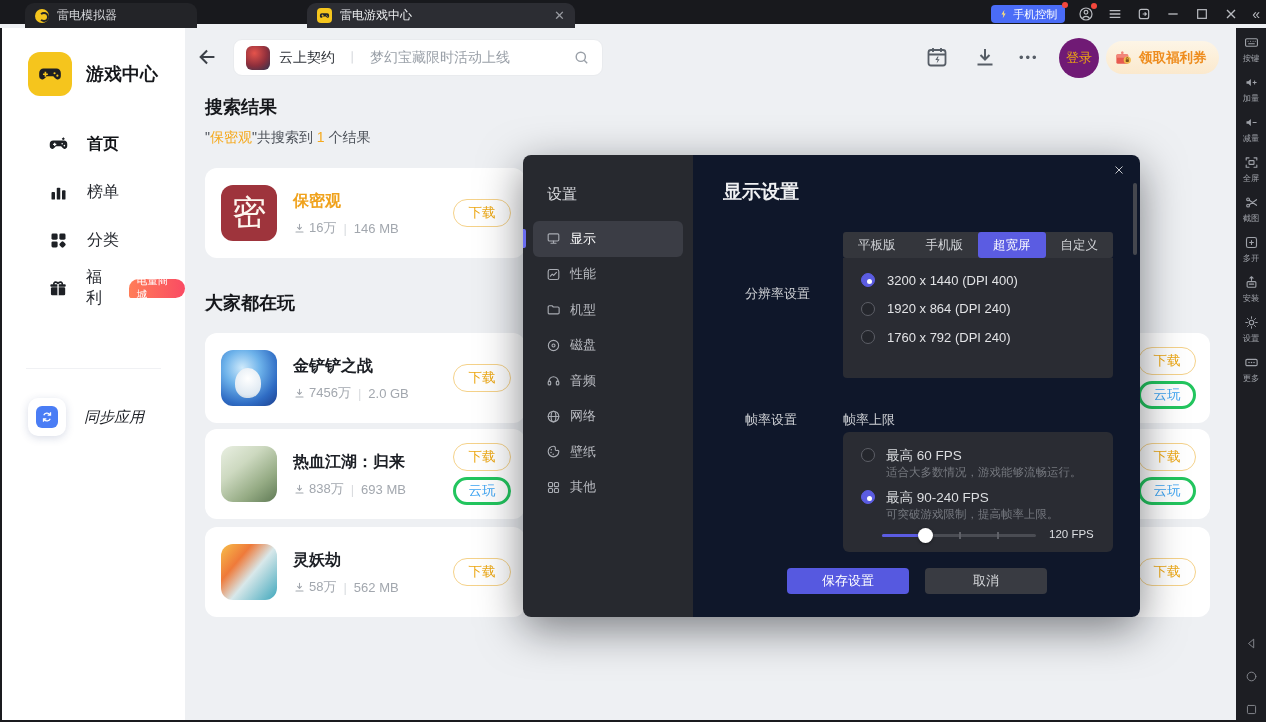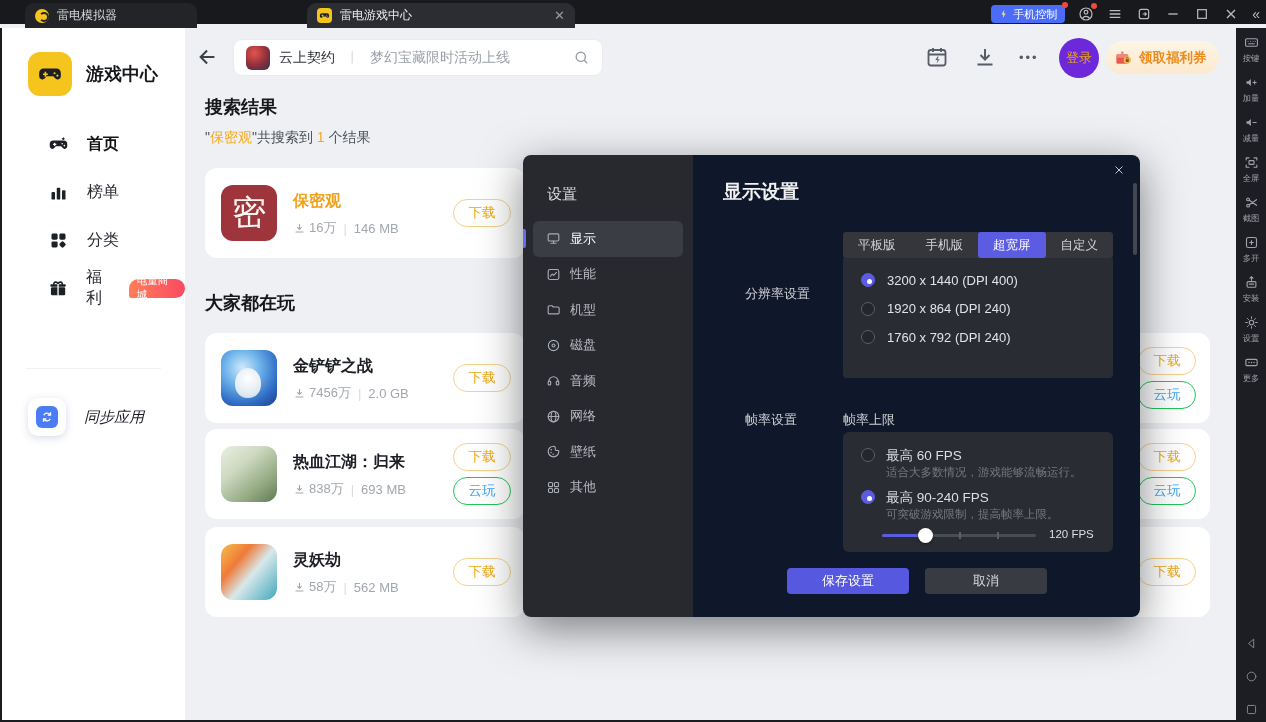--- a/index.html
+++ b/index.html
@@ -63,42 +63,42 @@
   
   .back { position:absolute; left:197px; top:46px; width:22px; height:22px; color:#3c4148; z-index:4; }
   .searchbar { position:absolute; left:233px; top:39px; width:370px; height:37px; background:#fff; border:1px solid #e9ebee; border-radius:9px; display:flex; align-items:center; padding:0 12px; gap:9px; z-index:4; }
   .sb-gameic { width:24px; height:24px; border-radius:6px; background:radial-gradient(circle at 35% 30%, #e5534b, #8e2f3c 55%, #2c3450); flex:none; }
   .sb-game { font-size:14px; color:#2e3publ238; color:#2e3238; }
   .sb-div { font-size:13px; color:#d4d7dc; margin:0 2px; }
   .sb-promo { font-size:14px; color:#9aa0a8; }
   .sb-search { margin-left:auto; width:17px; height:17px; color:#9aa0a8; }
   .hdr-ic { position:absolute; top:45px; width:24px; height:24px; color:#565d66; z-index:4; }
   .hdr-dots { position:absolute; top:50px; color:#565d66; font-size:13px; letter-spacing:2px; z-index:4; }
-  .login { position:absolute; left:1059px; top:38px; width:40px; height:40px; border-radius:50%; background:#6d28d9; display:flex; align-items:center; justify-content:center; font-size:13px; color:var(--accent-orange,#eda712); z-index:4; }
+  .login { position:absolute; left:1059px; top:38px; width:40px; height:40px; border-radius:50%; background:#701a75; display:flex; align-items:center; justify-content:center; font-size:13px; color:var(--accent-orange,#eda712); z-index:4; }
   .coupon { position:absolute; left:1106px; top:41px; height:33px; padding:0 12px 0 8px; border-radius:17px; background:linear-gradient(180deg,#fdf5e6,#fbe9cd); display:flex; align-items:center; gap:6px; z-index:4; }
   .coupon .ic { width:19px; height:19px; }
   .coupon-label { font-size:13.5px; color:#ee8d1f; font-weight:bold; }
 
   
   .h-search { position:absolute; left:205px; top:95px; font-size:18px; font-weight:bold; color:#15171b; z-index:3; }
   .result-line { position:absolute; left:205px; top:129px; font-size:14px; color:#4c5159; z-index:3; }
   .result-line .kw { color:#f5a91d; }
   .result-line .cnt { color:#f5a91d; }
   .h-playing { position:absolute; left:205px; top:291px; font-size:18px; font-weight:bold; color:#15171b; z-index:3; }
 
   .card { position:absolute; width:320px; height:90px; background:#fff; border-radius:12px; z-index:3; }
   .card-ic { position:absolute; left:16px; top:17px; width:56px; height:56px; border-radius:12px; overflow:hidden; }
   .card-name { position:absolute; left:88px; top:23px; font-size:16px; font-weight:bold; color:#1c1f25; white-space:nowrap; }
   .card-name.hl { color:#f0a21c; }
   .card-stats { position:absolute; left:88px; top:51px; display:flex; align-items:center; font-size:13px; color:#a2a7ae; }
   .card-stats .ic { width:13px; height:13px; color:#a2a7ae; margin-right:3px; }
   .stat-sep { margin:0 7px; color:#d9dcdf; }
   .pill { position:absolute; right:14px; width:58px; height:28px; border-radius:14px; background:#fff; display:flex; align-items:center; justify-content:center; font-size:13.5px; }
   .pill.dl { border:1px solid #f5d28a; color:var(--accent-orange,#eda712); }
-  .pill.cloud { border:1px solid #22c55e; color:#3ba3f2; }
+  .pill.cloud { border:3px solid #22c55e; color:#3ba3f2; }
   .ic-seal { background:#9e343c; display:flex; align-items:center; justify-content:center; }
   .ic-seal span { color:#fdf6ee; font-size:34px; font-family:"Liberation Serif",serif; }
   .ic-tft { background:radial-gradient(circle at 38% 32%, #cfeafb 0%, #6db2ea 35%, #2f6cc4 70%, #1c3f8e 100%); position:relative; }
   .ic-tft::after { content:""; position:absolute; left:14px; top:18px; width:26px; height:30px; border-radius:50% 50% 45% 45%; background:radial-gradient(circle at 50% 35%, #ffffff, #dfe9f2 70%, #b9c9d8); }
   .ic-jh { background:linear-gradient(140deg,#e9efe2 0%, #cdd9c0 35%, #95ab84 70%, #5f7a55 100%); }
   .ic-ly { background:linear-gradient(130deg,#f7bf4a 0%, #ef7a3a 30%, #d8e8ea 55%, #3fa7bc 100%); }
 
   
   .dialog { position:absolute; left:523px; top:155px; width:617px; height:462px; border-radius:8px; display:flex; overflow:hidden; box-shadow:0 12px 44px rgba(8,10,16,.5); z-index:20; }
   .dlg-nav { width:170px; background:#27292f; position:relative; flex:none; }

